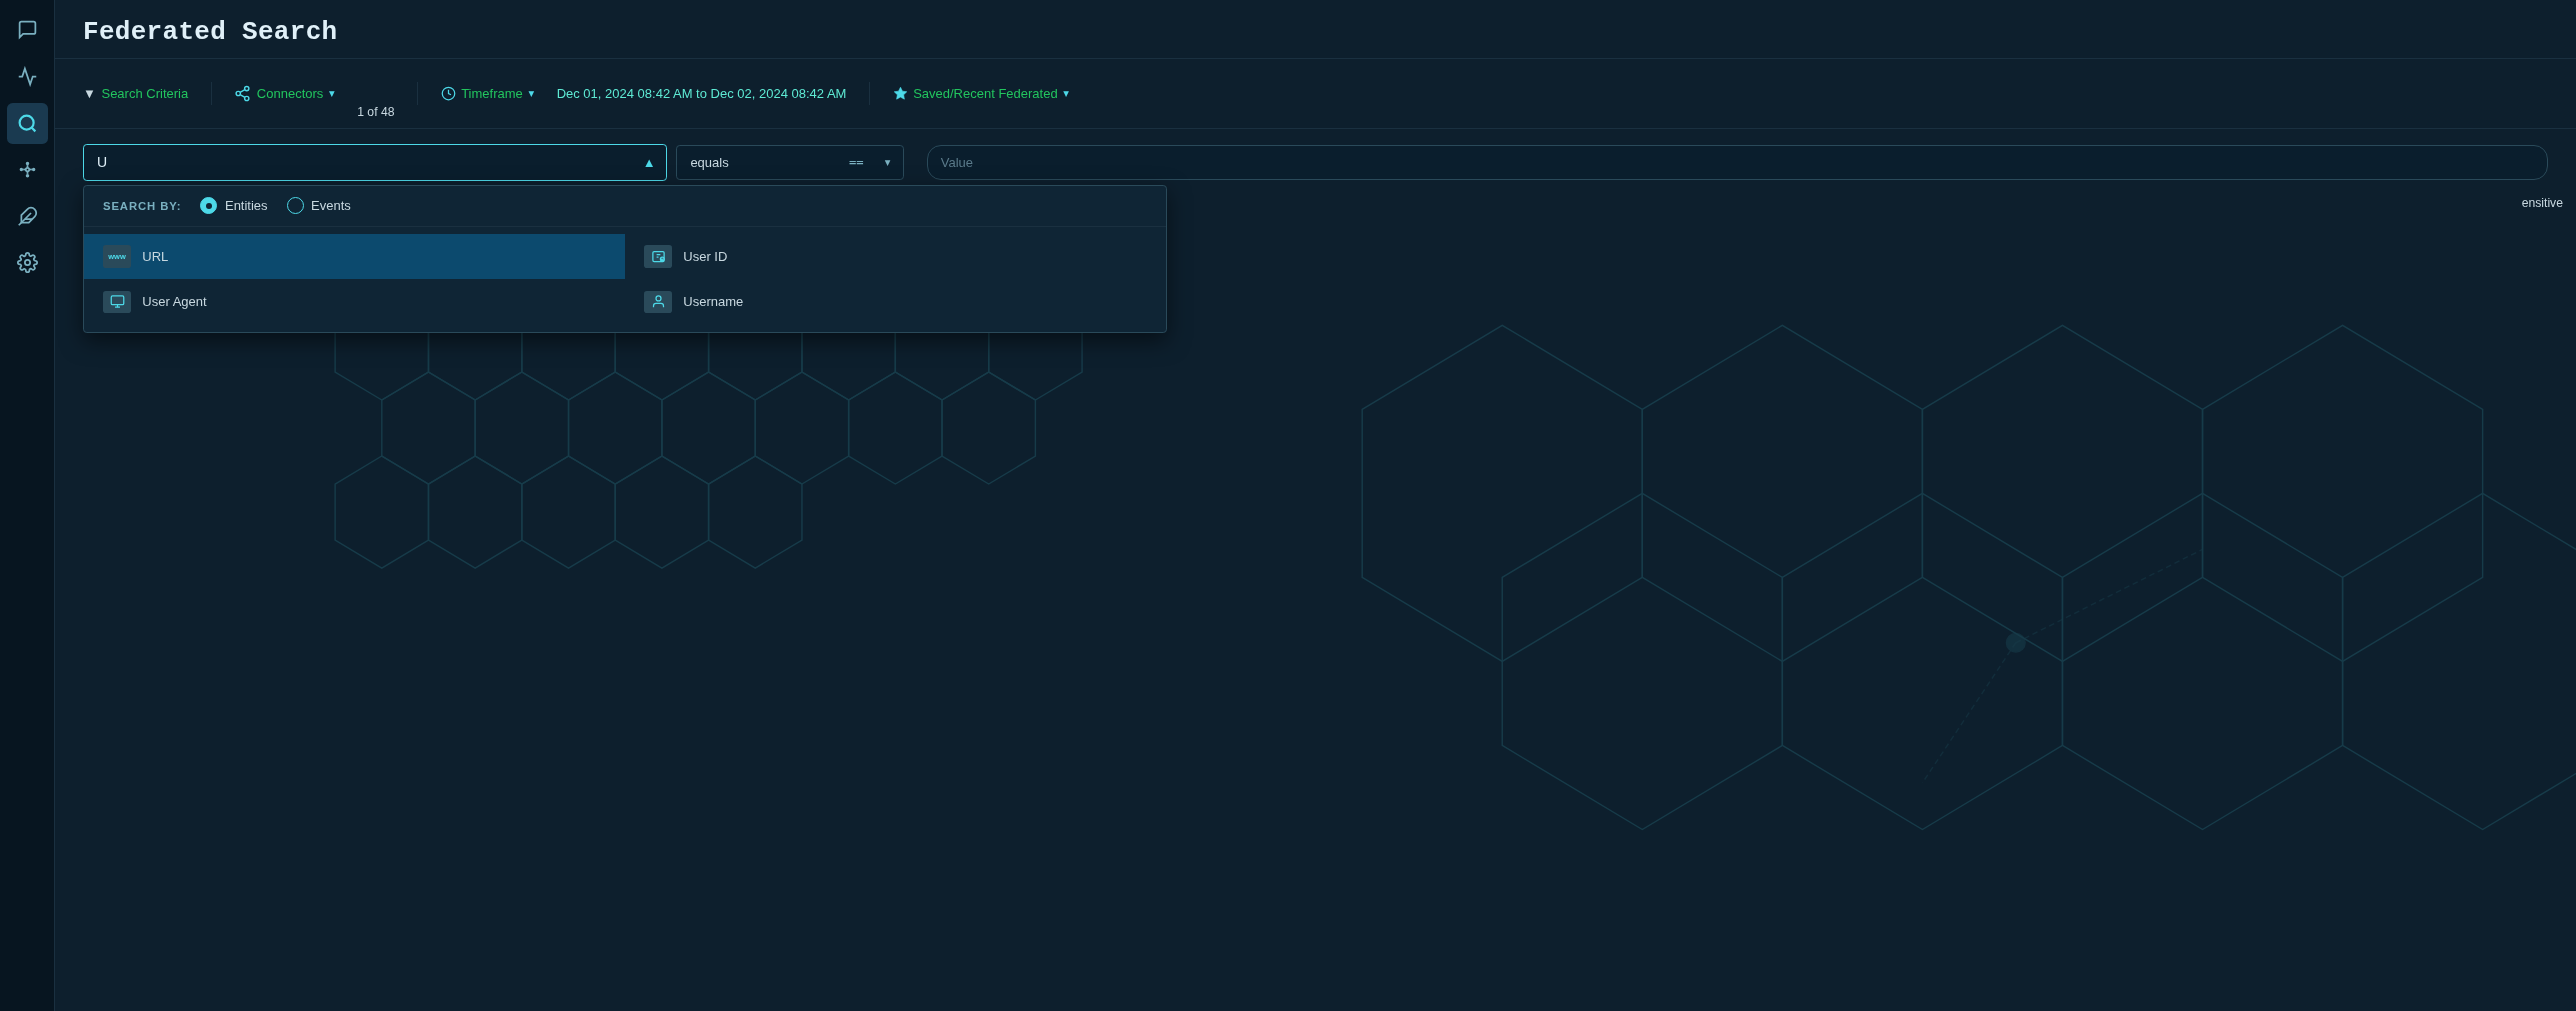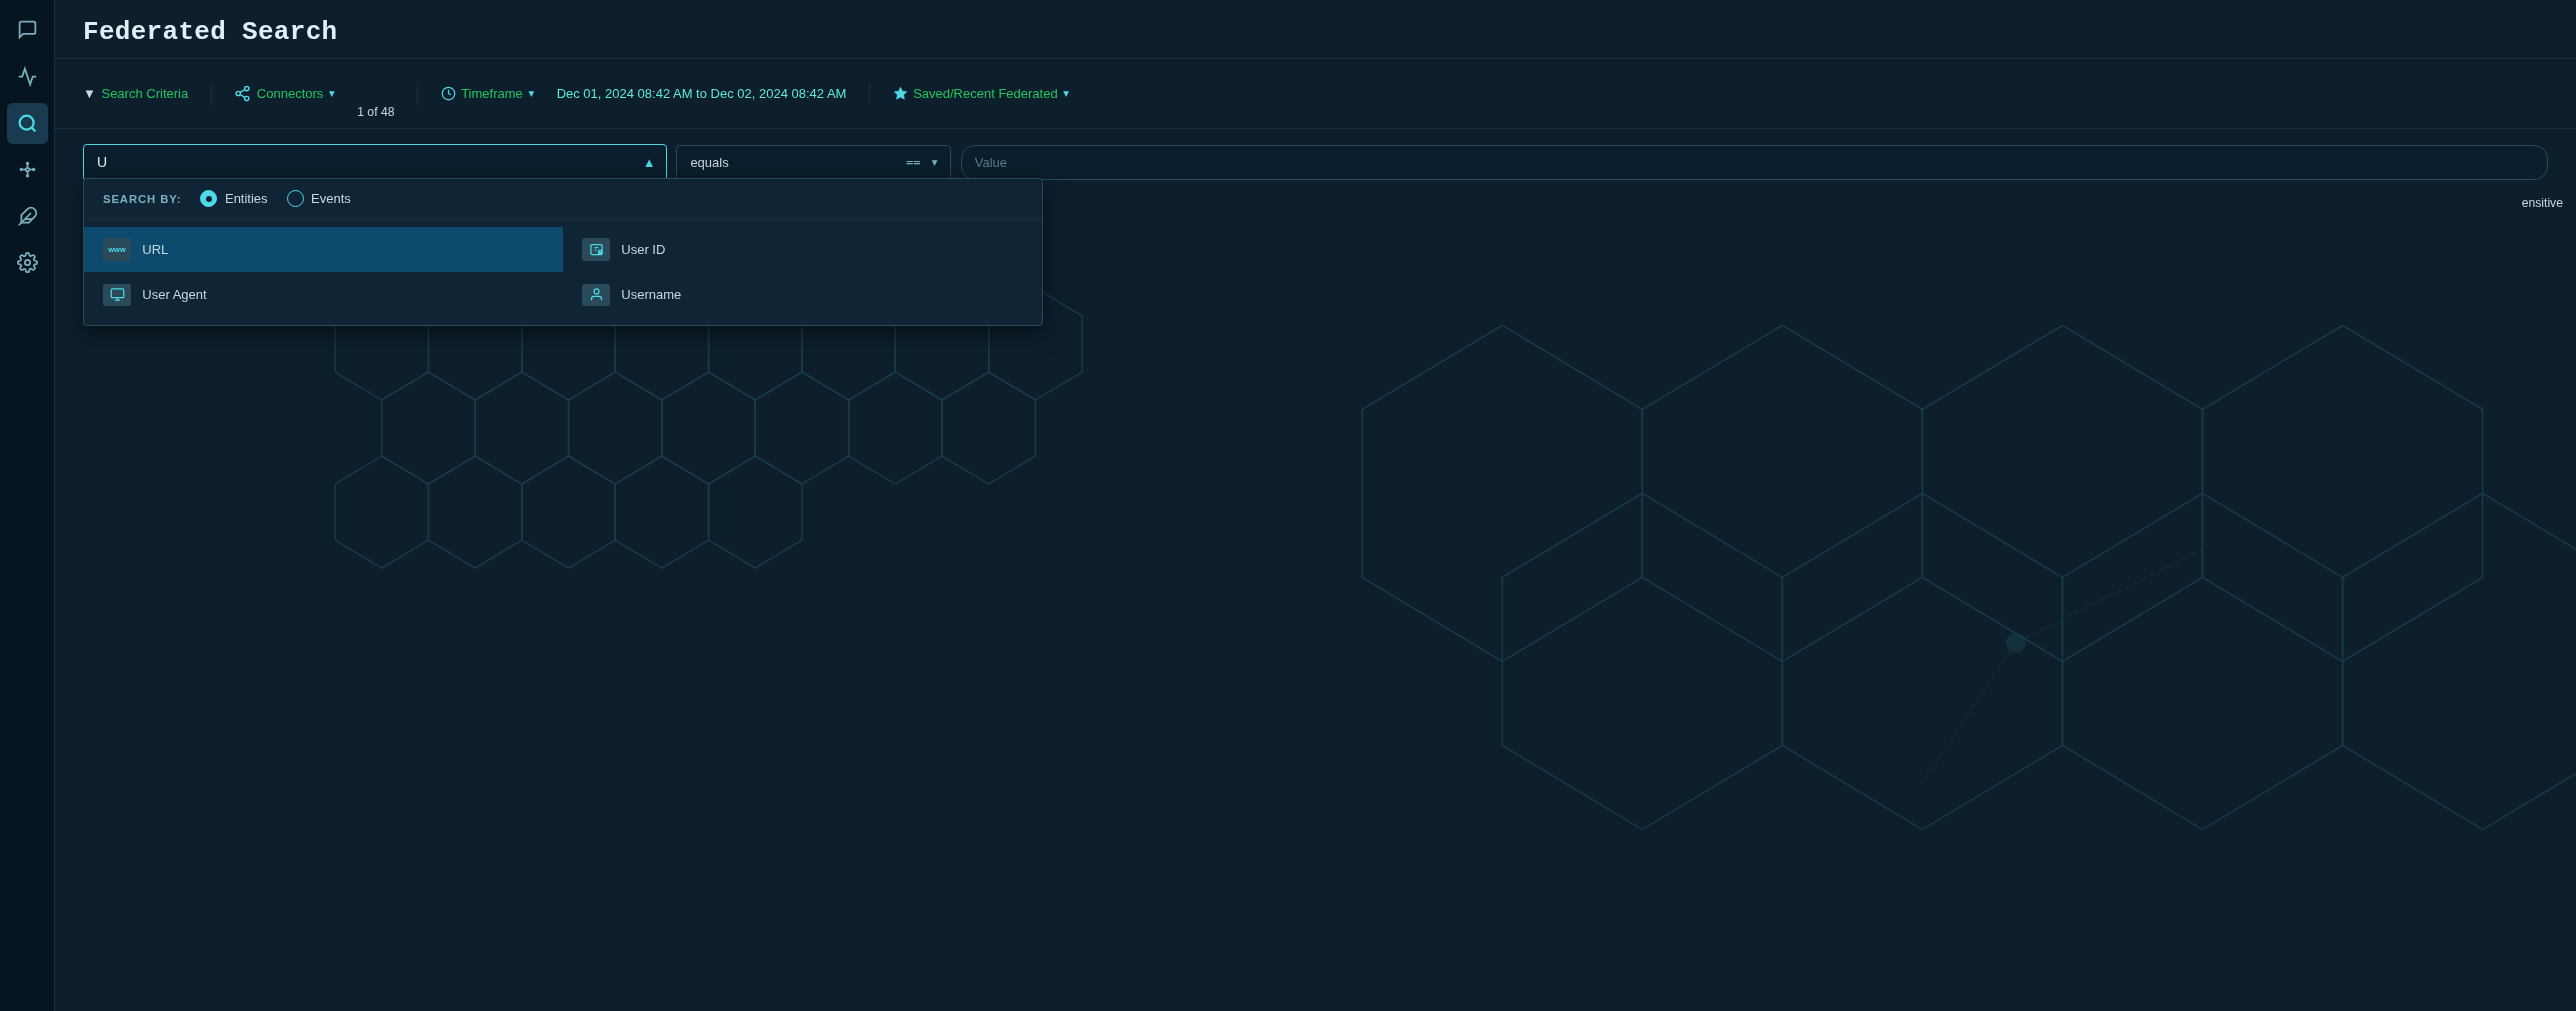--- a/index.html
+++ b/index.html
@@ -138,27 +138,27 @@
       transform: translateY(-50%);
       color: #4dd9e8;
       font-size: 13px;
       pointer-events: none;
     }
 
     
     .operator-dropdown {
       display: flex;
       align-items: center;
-      gap: 11px;
+      gap: 21px;
       background: #0a1e2d;
       border: 0.9px solid #2a4a5a;
       border-radius: 3.8px;
       padding: 9.4px 13px;
       cursor: pointer;
-      width: 275px;
+      width: 228px;
       color: #c8d8e0;
       font-size: 13px;
       justify-content: center;
     }
     .operator-label { flex: 1; }
     .operator-eq {
       color: #7ab0c0;
       font-family: monospace;
       font-size: 12.2px;
     }
@@ -167,28 +167,29 @@
     
     .value-field {
       flex: 1;
       background: #0a1e2d;
       border: 0.9px solid #2a4a5a;
       border-radius: 14px;
       padding: 9.4px 13px;
       color: #5a7a8a;
       font-size: 13px;
       cursor: text;
+      margin-left: 13px;
     }
 
     
     .dropdown-panel {
       position: absolute;
-      top: 49px;
+      top: 56px;
       left: 28px;
-      width: 960px;
+      width: 1084px;
       background: #0f2535;
       border: 0.9px solid #2a4a5a;
       border-radius: 3.8px;
       z-index: 100;
       box-shadow: 0 7.5px 22.6px rgba(0,0,0,0.5);
     }
 
     .search-by-bar {
       display: flex;
       align-items: center;

